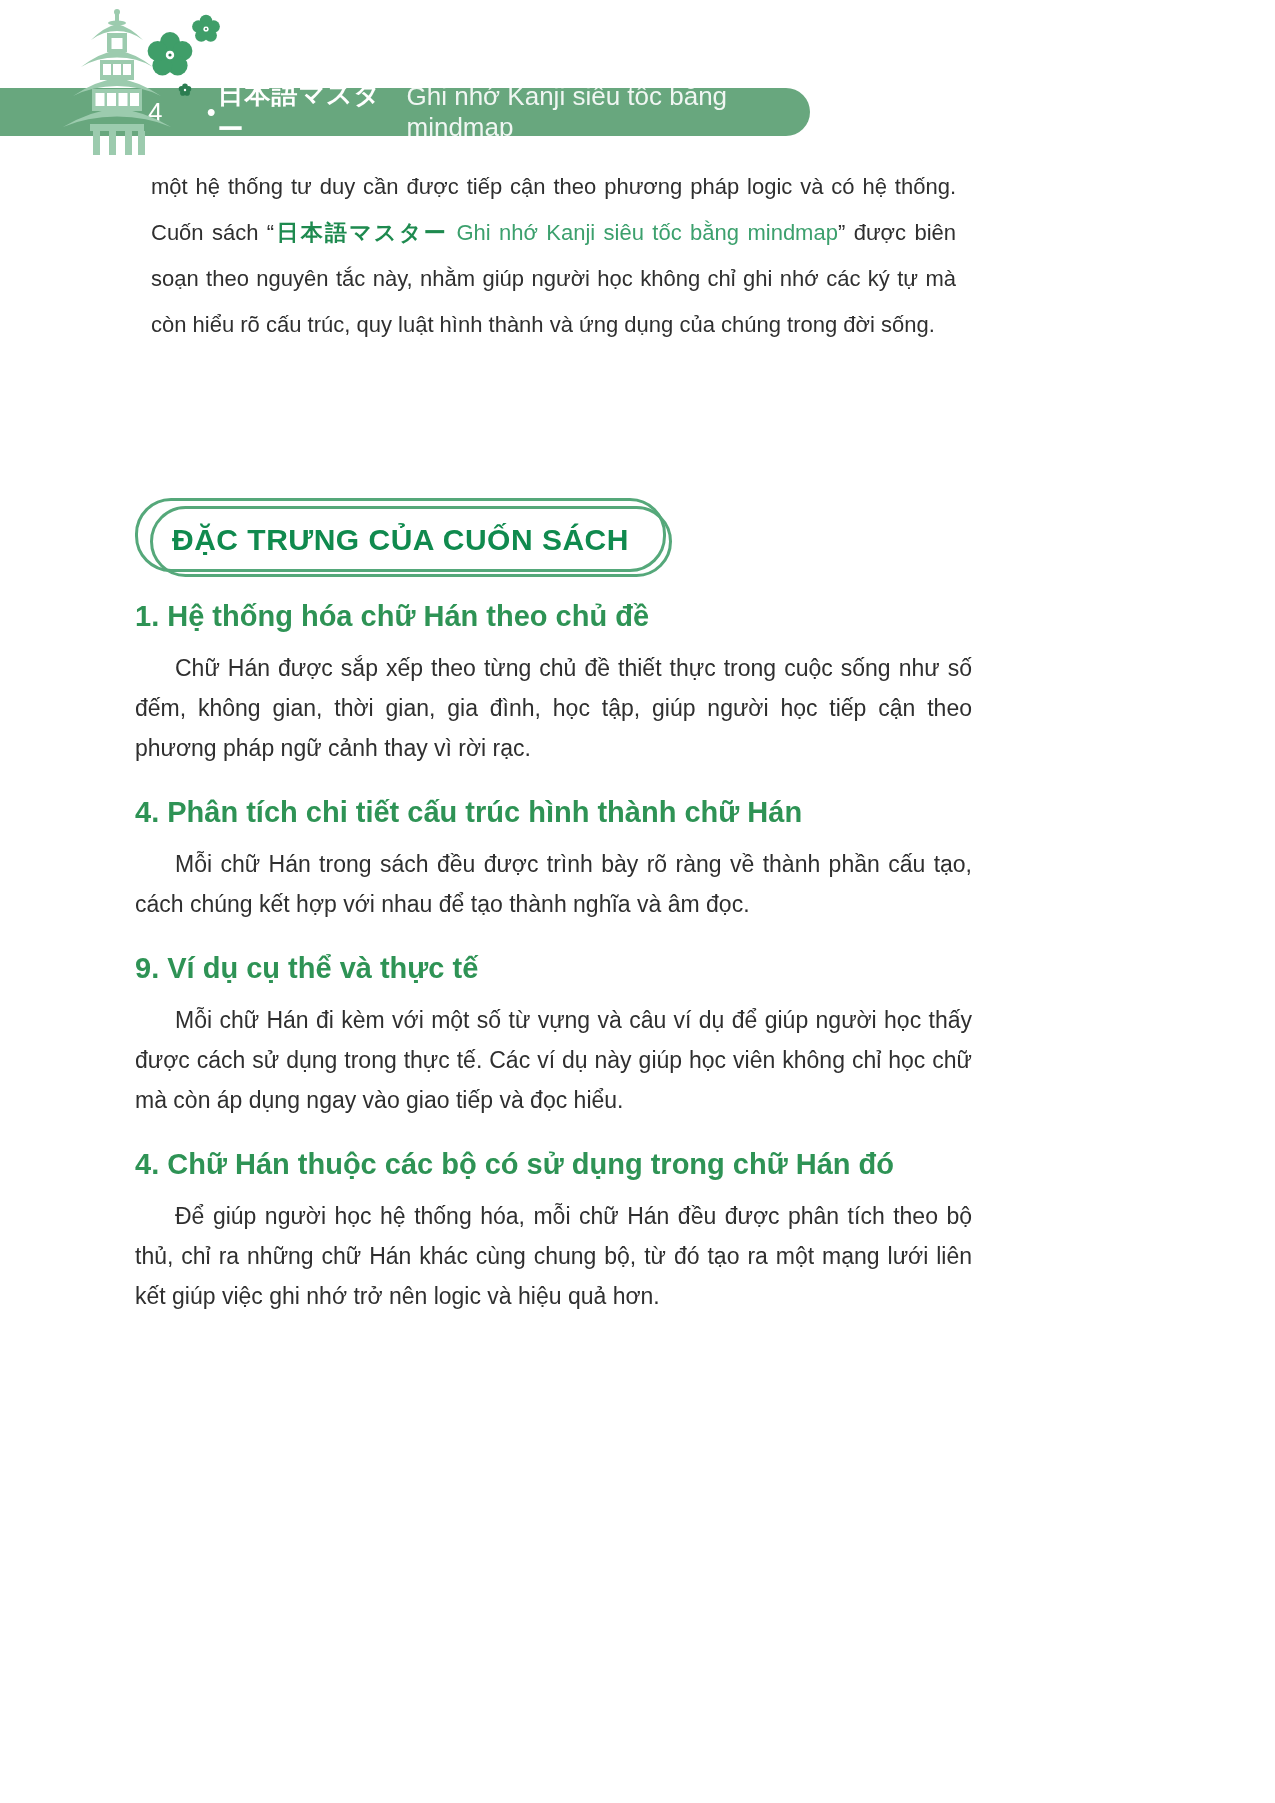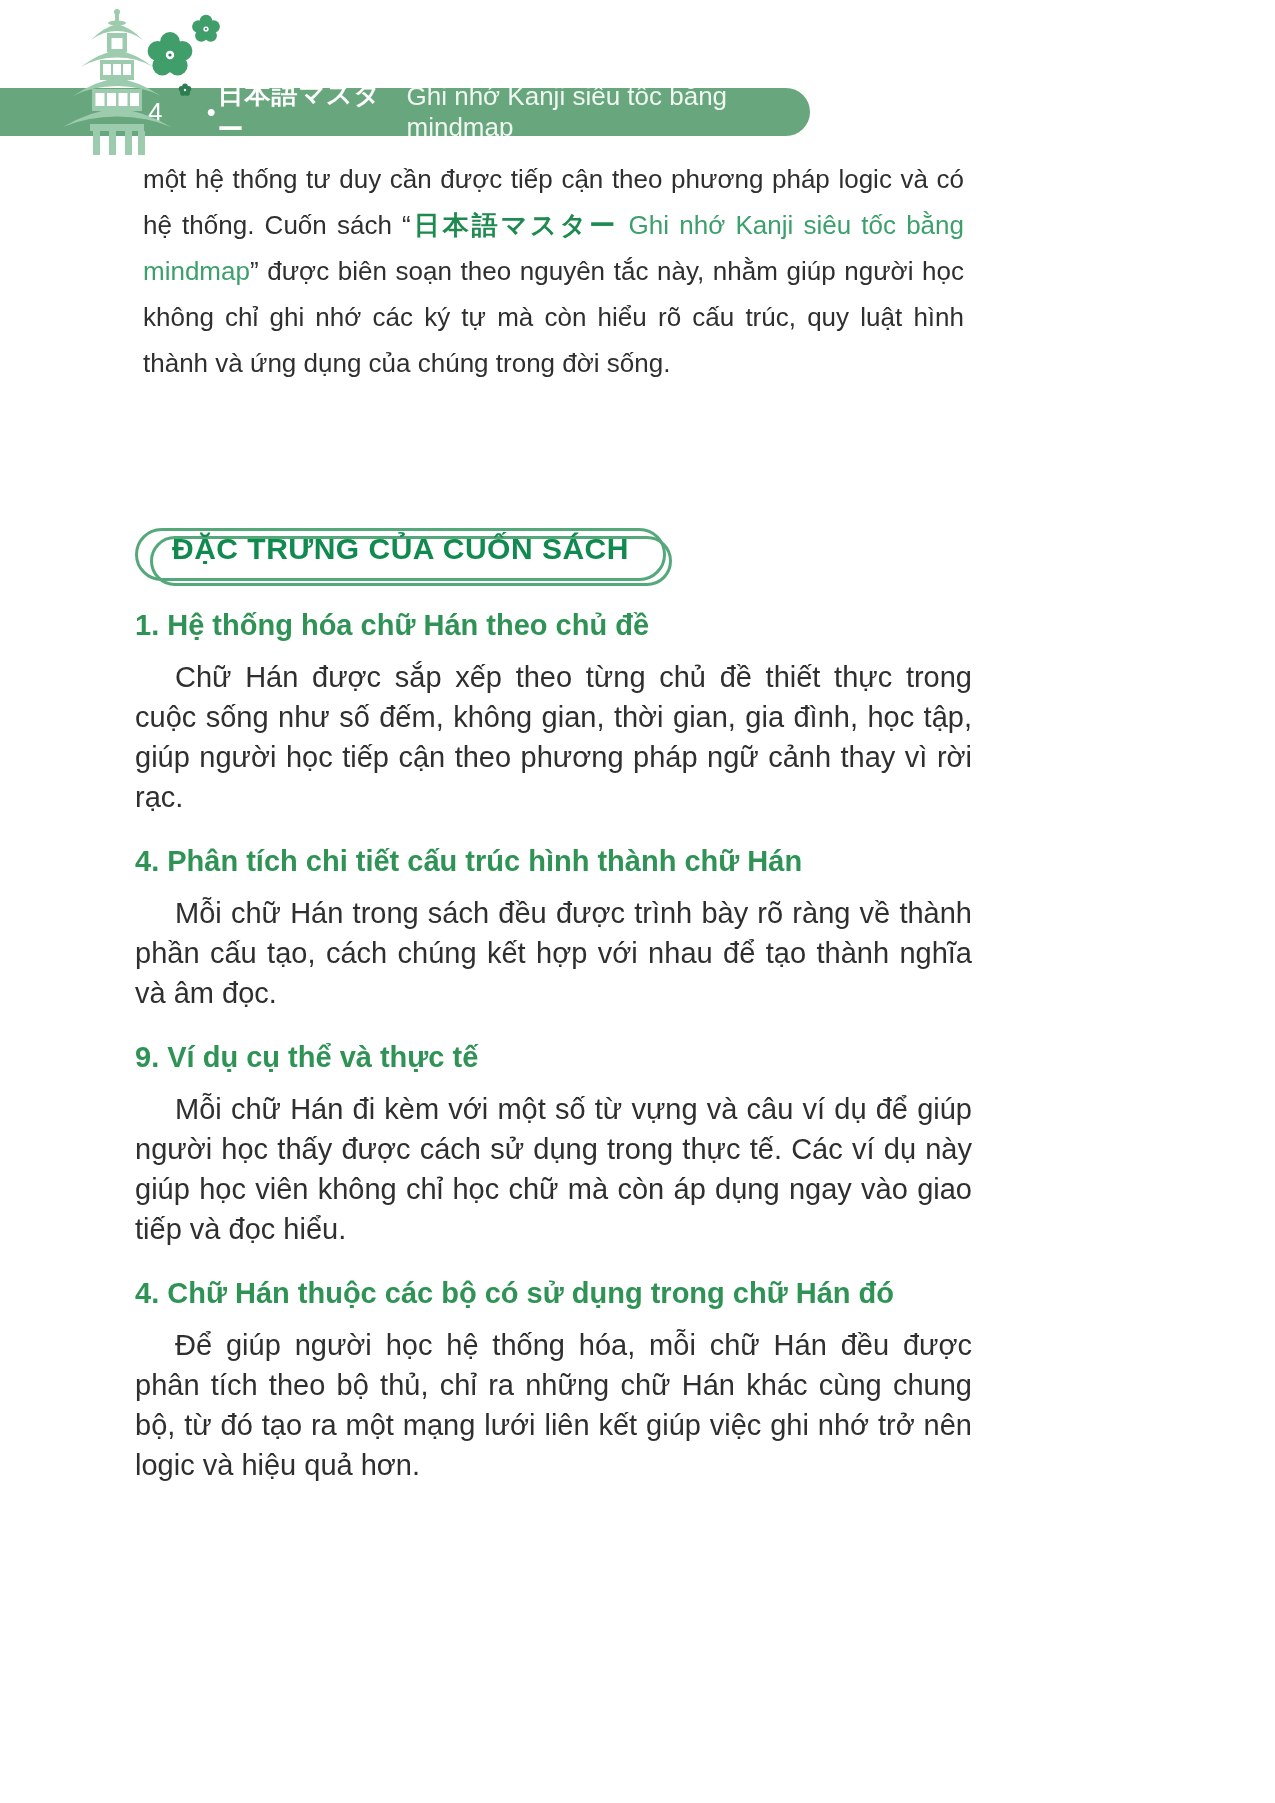--- a/index.html
+++ b/index.html
@@ -26,33 +26,33 @@
   .bar-bullet { margin-left:44px; font-weight:700; font-size:24px; }
   .bar-jp { font-weight:700; margin-left:2px; letter-spacing:1px; }
   .bar-vi { margin-left:12px; font-weight:400; color:rgba(255,255,255,0.9); }
 
   .deco-svg { position:absolute; left:60px; top:8px; z-index:2; }
 
   
   main { position:absolute; left:135px; top:148px; width:837px; }
 
   .intro {
-    margin:8px;
-    font-size:26px; line-height:46px;
+    margin:16px;
+    font-size:22px; line-height:46px;
     text-align:justify;
   }
   .title-jp-inline { color:#1e8a4f; font-weight:700; }
   .title-vi-inline { color:#3ca06d; }
 
   
   .section-pill {
     position:relative;
     display:inline-block;
     margin-top:134px;
-    padding:1px 34px 12px;
+    padding:22px 34px 12px;
     background:#ffffff;
     border:3px solid #55a87a;
     border-radius:36px;
     font-size:30px; font-weight:700;
     color:#108a4e;
     letter-spacing:0.5px;
     z-index:1;
   }
   .section-pill::before {
     content:"";
@@ -65,21 +65,21 @@
   
   .feature h3 {
     margin:26px 0 14px;
     font-size:29px; line-height:36px;
     font-weight:700;
     color:#2e9355;
   }
   .feature:first-of-type h3 { }
   .feature p {
     margin:0;
-    font-size:29px; line-height:40px;
+    font-size:23px; line-height:40px;
     text-align:justify;
     text-indent:40px;
   }
 </style>
 </head>
 <body>
 
 <div class="page">
 
   <header>

